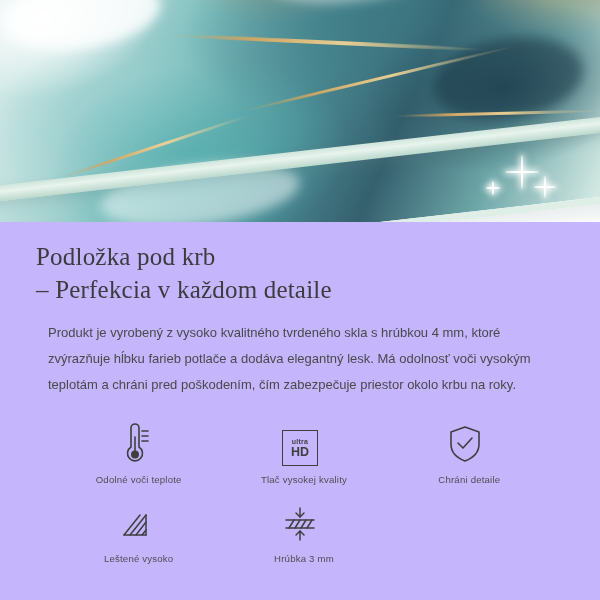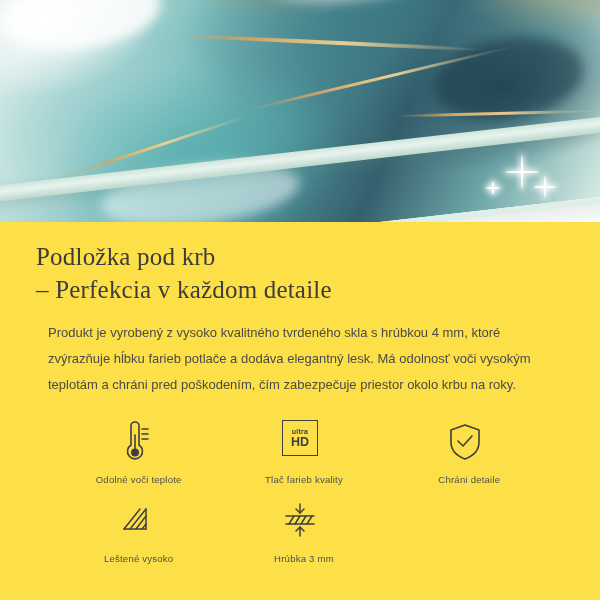--- a/index.html
+++ b/index.html
@@ -10,21 +10,21 @@
     width: 600px;
     height: 600px;
     background: #ffffff;
     font-family: "Liberation Sans", sans-serif;
     overflow: hidden;
   }
   .page {
     position: relative;
     width: 600px;
     height: 600px;
-    background: #fde047;
+    background: #c4b5fd;
     overflow: hidden;
   }
 
   
   .hero {
     position: relative;
     width: 600px;
     height: 222px;
     background: #ffffff;
     overflow: hidden;
@@ -147,21 +147,21 @@
   }
   .feature {
     display: flex;
     flex-direction: column;
     align-items: center;
     justify-content: flex-start;
   }
   .feature-icon {
     height: 46px;
     display: flex;
-    align-items: flex-start;
+    align-items: flex-end;
     justify-content: center;
     margin-bottom: 8px;
   }
   .feature-label {
     font-size: 9.6px;
     color: #4f4f4f;
     text-align: center;
     letter-spacing: 0.2px;
     margin-left: 8px;
   }
@@ -237,21 +237,21 @@
         <div class="feature-label">Odolné voči teplote</div>
       </div>
 
       <div class="feature">
         <div class="feature-icon">
           <div class="ultrahd-box">
             <span class="u1">ultra</span>
             <span class="u2">HD</span>
           </div>
         </div>
-        <div class="feature-label">Tlač farieb kvality</div>
+        <div class="feature-label">Tlač vysokej kvality</div>
       </div>
 
       <div class="feature">
         <div class="feature-icon">
           <svg width="40" height="44" viewBox="0 0 40 44">
             <g fill="none" stroke="#3f3f3f" stroke-width="1.6" stroke-linecap="round" stroke-linejoin="round">
               <path d="M20 5 L34 10 v12 c0 9 -6 14 -14 17 c-8 -3 -14 -8 -14 -17 V10 z"></path>
               <polyline points="13,21 18,26 27,16"></polyline>
             </g>
           </svg>

